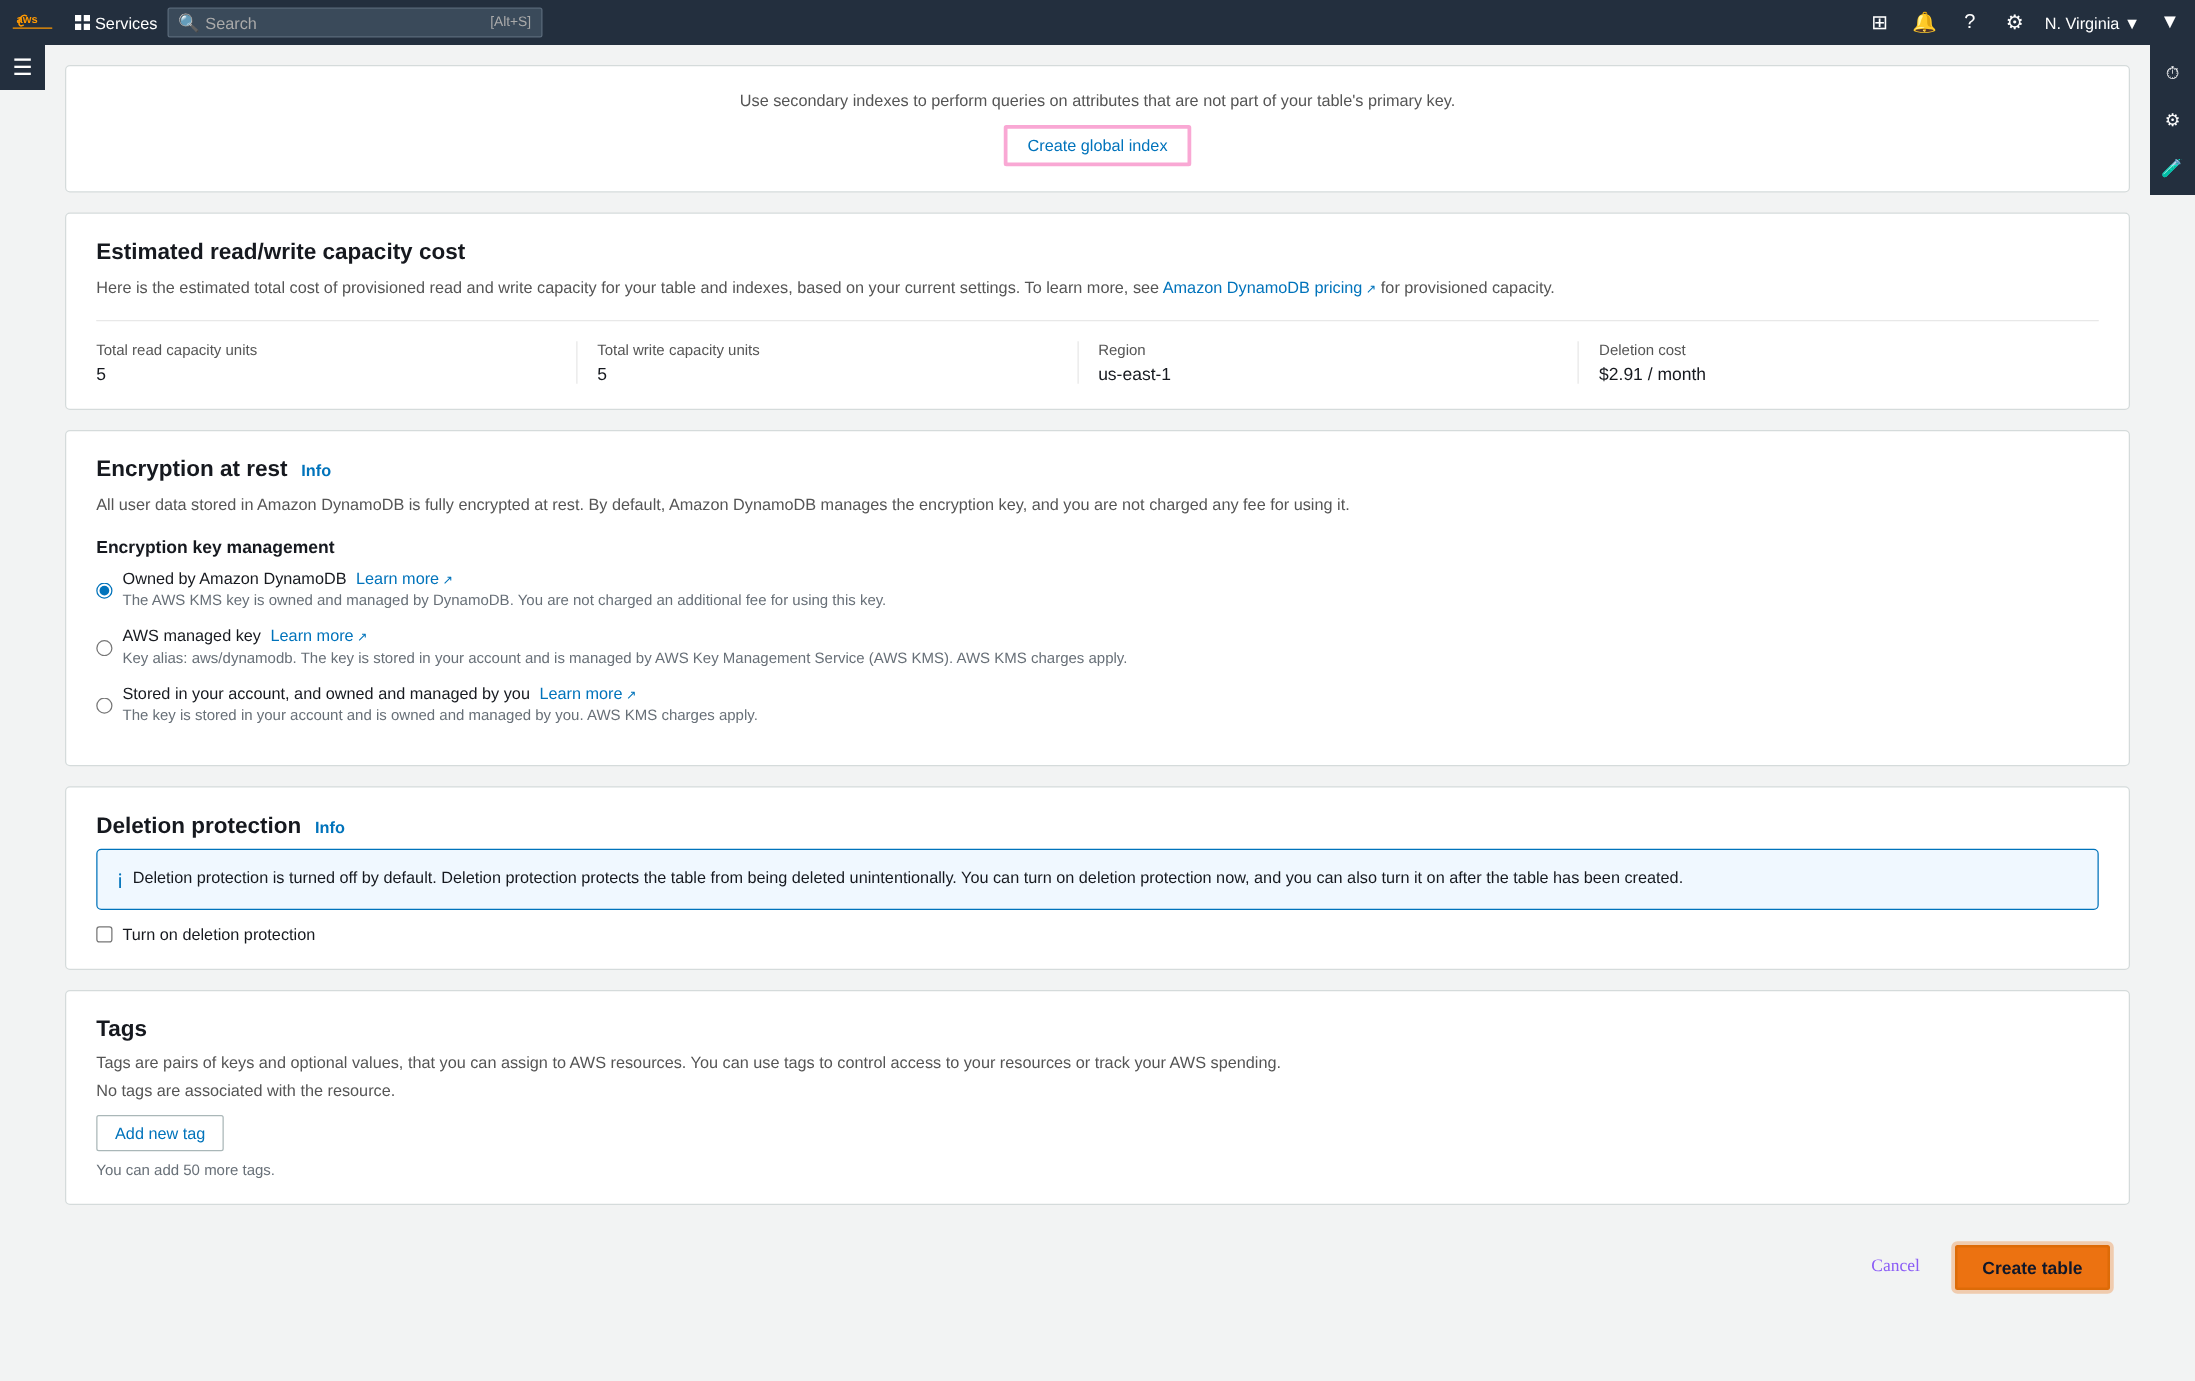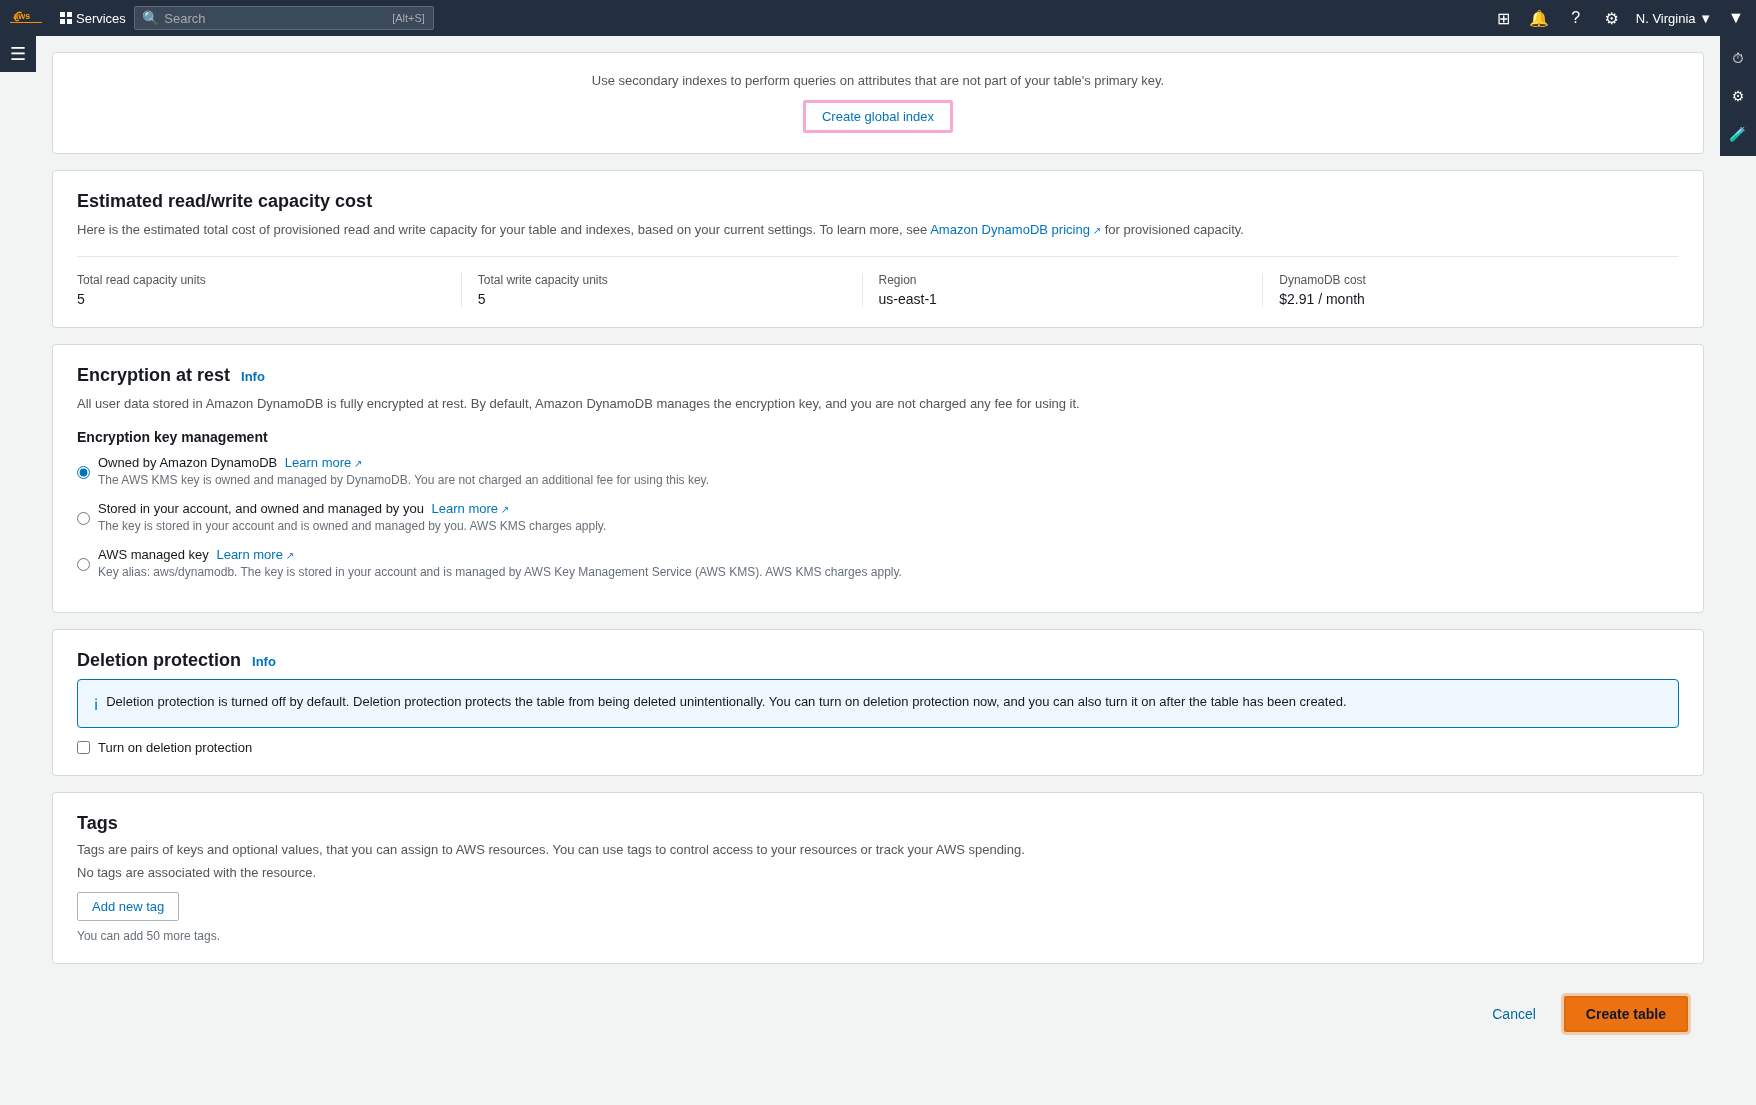--- a/index.html
+++ b/index.html
@@ -113,22 +113,22 @@
       padding: 6px 14px; border-radius: 2px; cursor: pointer; font-size: 13px;
     }
     .tags-limit { font-size: 12px; color: #687078; margin-top: 8px; }
 
     
     .footer-bar {
       display: flex; align-items: center; justify-content: flex-end;
       padding: 16px; gap: 12px; background: #f2f3f3;
     }
     .cancel-btn {
-      background: none; border: none; color: #0369a1; cursor: pointer;
-      font-size: 14px; padding: 8px 16px;
+      background: none; border: none; color: #8b5cf6; cursor: pointer;
+      font-size: 14px; padding: 8px 16px; font-family: Liberation Serif, serif;
     }
     .create-table-btn {
       background: #ec7211; border: 2px solid #dd6b08; color: #0f172a;
       padding: 8px 20px; border-radius: 2px; cursor: pointer; font-size: 14px;
       font-weight: 600; box-shadow: 0 0 0 3px rgba(236,114,17,0.3);
     }
 
     .external-link::after {
       content: ' ↗'; font-size: 10px;
     }
@@ -212,21 +212,21 @@
       </div>
       <div class="capacity-cell">
         <div class="capacity-item-label">Total write capacity units</div>
         <div class="capacity-item-value">5</div>
       </div>
       <div class="capacity-cell">
         <div class="capacity-item-label">Region</div>
         <div class="capacity-item-value">us-east-1</div>
       </div>
       <div class="capacity-cell">
-        <div class="capacity-item-label">DynamoDB cost</div>
+        <div class="capacity-item-label">Deletion cost</div>
         <div class="capacity-item-value">$2.91 / month</div>
       </div>
     </div>
   </div>
 
   <div class="section-card">
     <h2 class="section-title">
       <span>Encryption at rest</span>
       <a class="info-link">Info</a>
     </h2>
@@ -241,44 +241,44 @@
           <label for="radio-owned" style="cursor:pointer;">
             <span>Owned by Amazon DynamoDB</span>
           </label>
           <a class="radio-link external-link">Learn more</a>
         </div>
         <div class="radio-sublabel">The AWS KMS key is owned and managed by DynamoDB. You are not charged an additional fee for using this key.</div>
       </div>
     </div>
 
     <div class="radio-option">
+      <input type="radio" name="encryption" id="radio-managed" style="">
+      <div>
+        <div class="radio-label">
+          <label for="radio-managed" style="cursor:pointer;">
+            <span>AWS managed key</span>
+          </label>
+          <a class="radio-link external-link">Learn more</a>
+        </div>
+        <div class="radio-sublabel">Key alias: aws/dynamodb. The key is stored in your account and is managed by AWS Key Management Service (AWS KMS). AWS KMS charges apply.</div>
+      </div>
+    </div>
+
+    <div class="radio-option">
       <input type="radio" name="encryption" id="radio-customer" style="">
       <div>
         <div class="radio-label">
           <label for="radio-customer" style="cursor:pointer;">
             <span>Stored in your account, and owned and managed by you</span>
           </label>
           <a class="radio-link external-link">Learn more</a>
         </div>
         <div class="radio-sublabel">The key is stored in your account and is owned and managed by you. AWS KMS charges apply.</div>
       </div>
     </div>
-
-    <div class="radio-option">
-      <input type="radio" name="encryption" id="radio-managed" style="">
-      <div>
-        <div class="radio-label">
-          <label for="radio-managed" style="cursor:pointer;">
-            <span>AWS managed key</span>
-          </label>
-          <a class="radio-link external-link">Learn more</a>
-        </div>
-        <div class="radio-sublabel">Key alias: aws/dynamodb. The key is stored in your account and is managed by AWS Key Management Service (AWS KMS). AWS KMS charges apply.</div>
-      </div>
-    </div>
   </div>
 
   <div class="section-card">
     <h2 class="section-title">
       <span>Deletion protection</span>
       <a class="info-link">Info</a>
     </h2>
 
     <div class="deletion-info-box">
       <span class="info-icon">ℹ</span>

